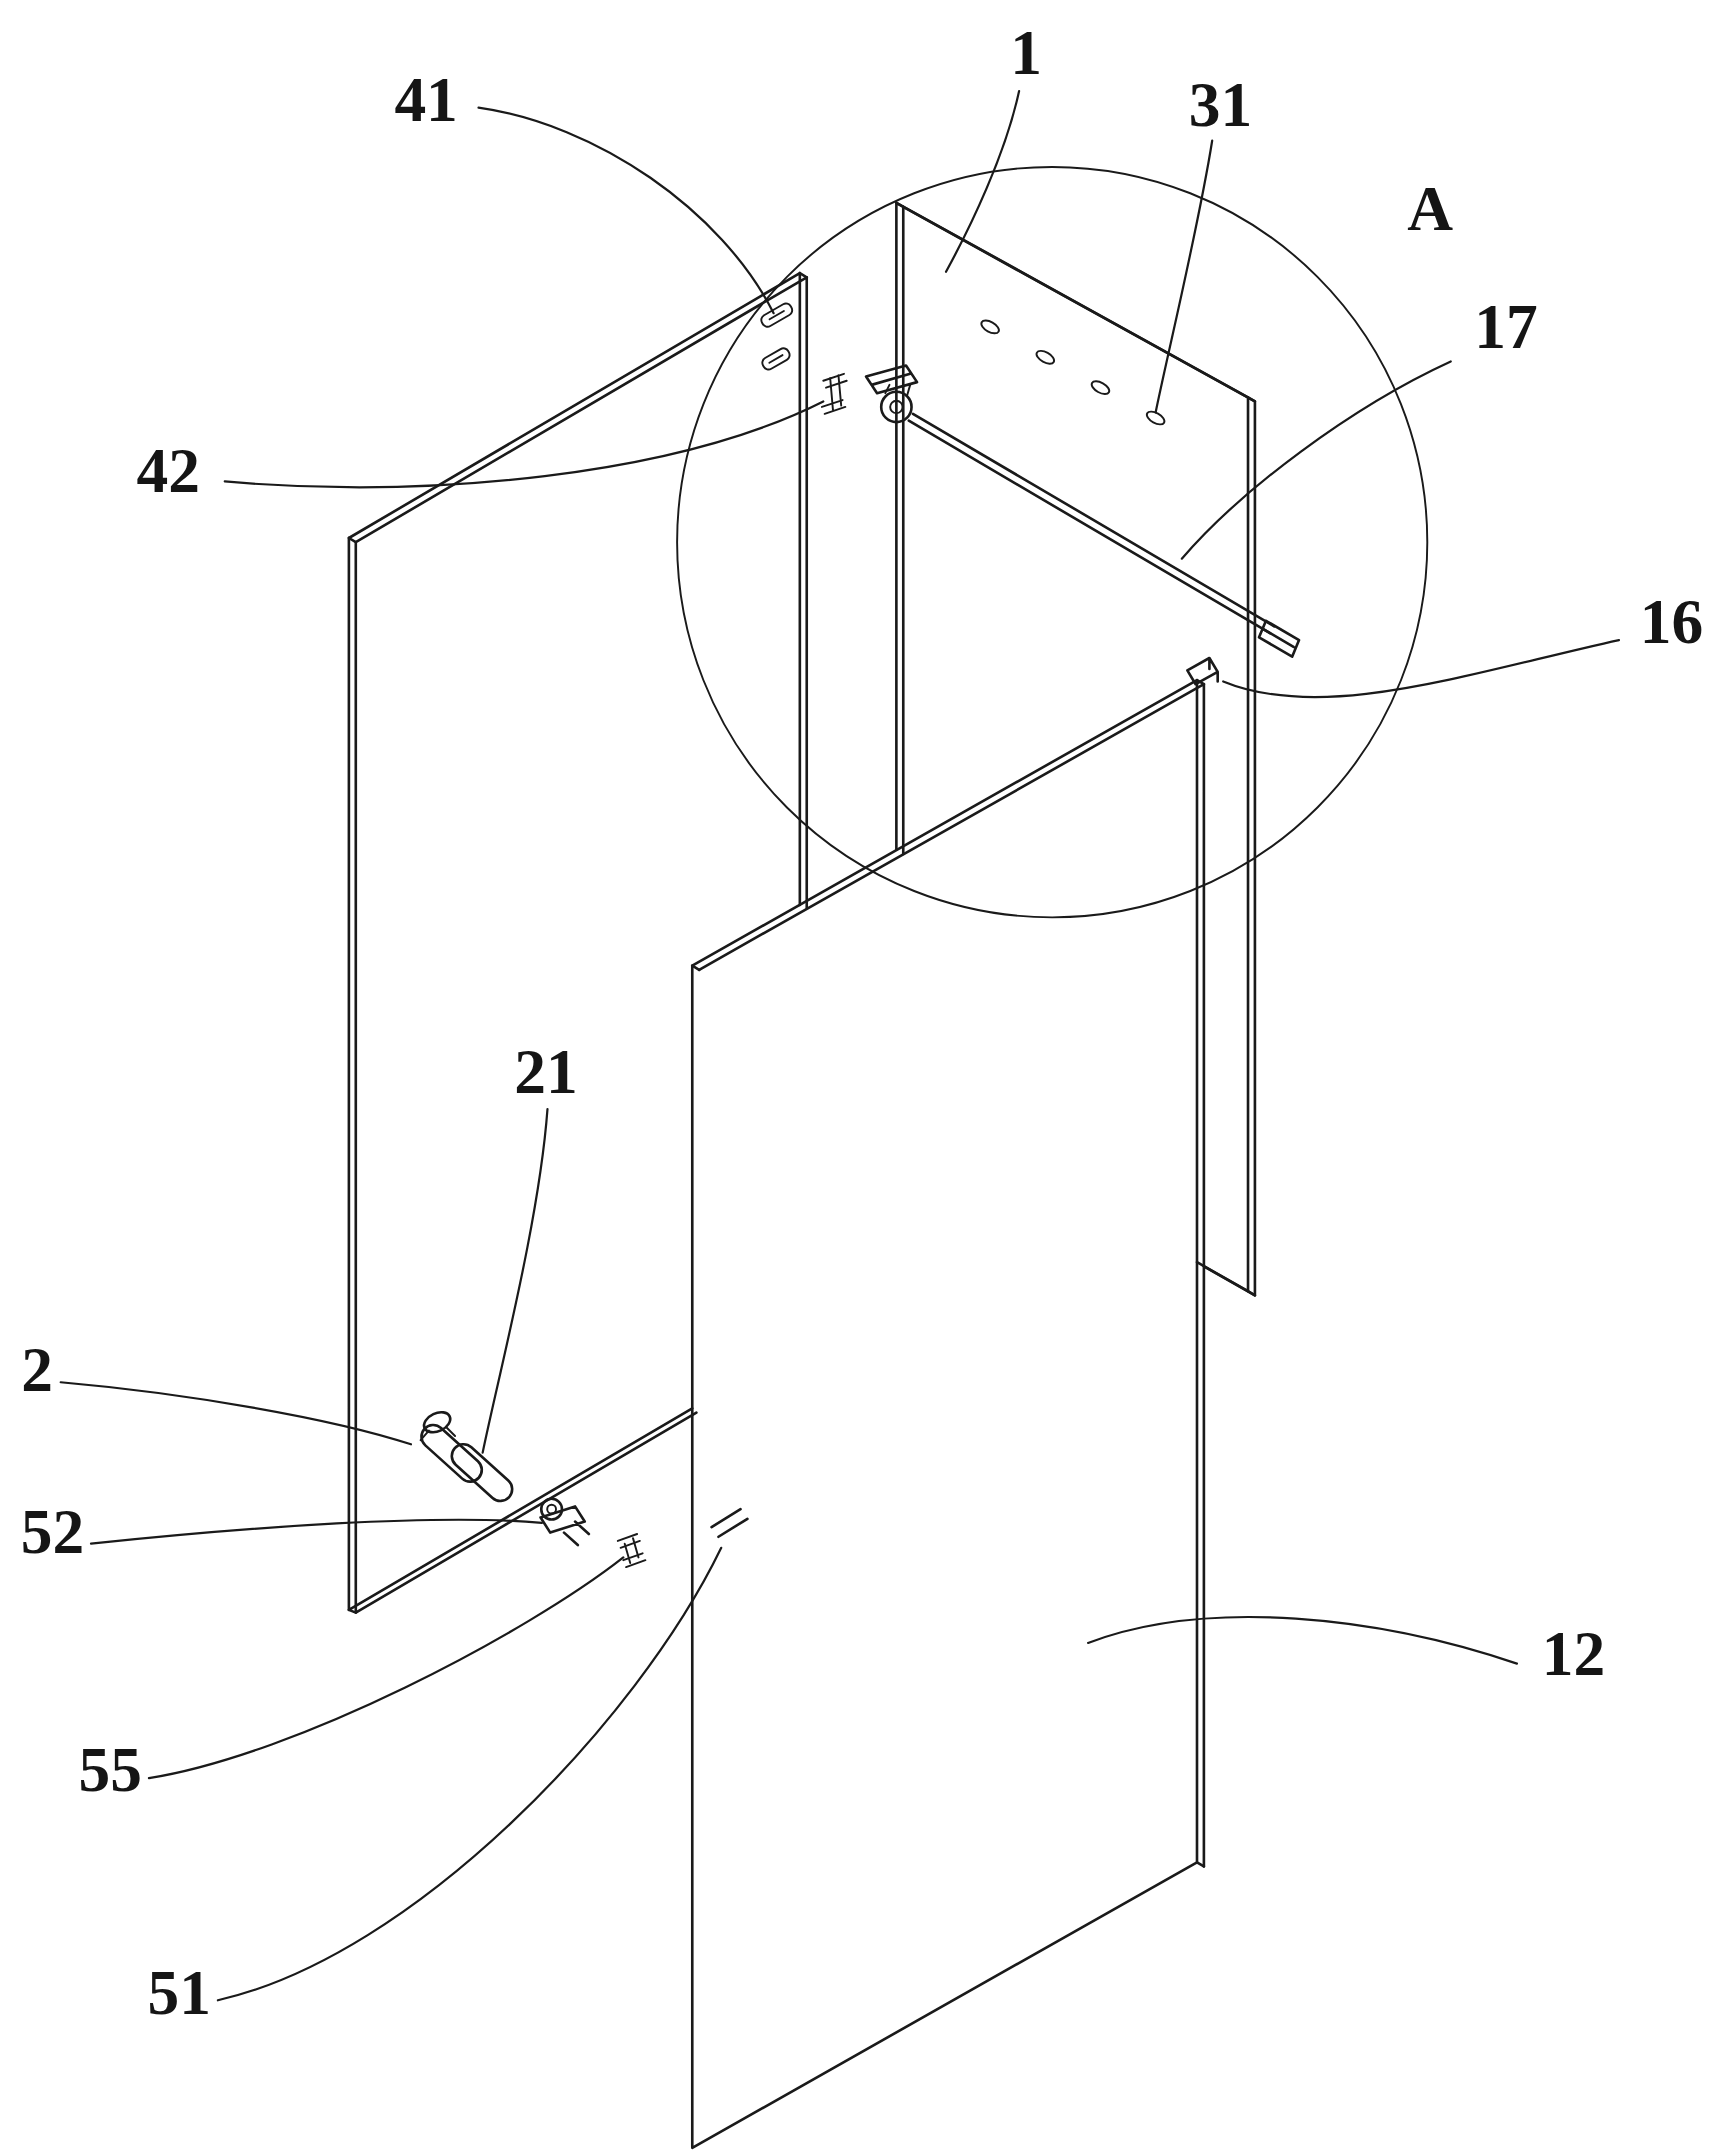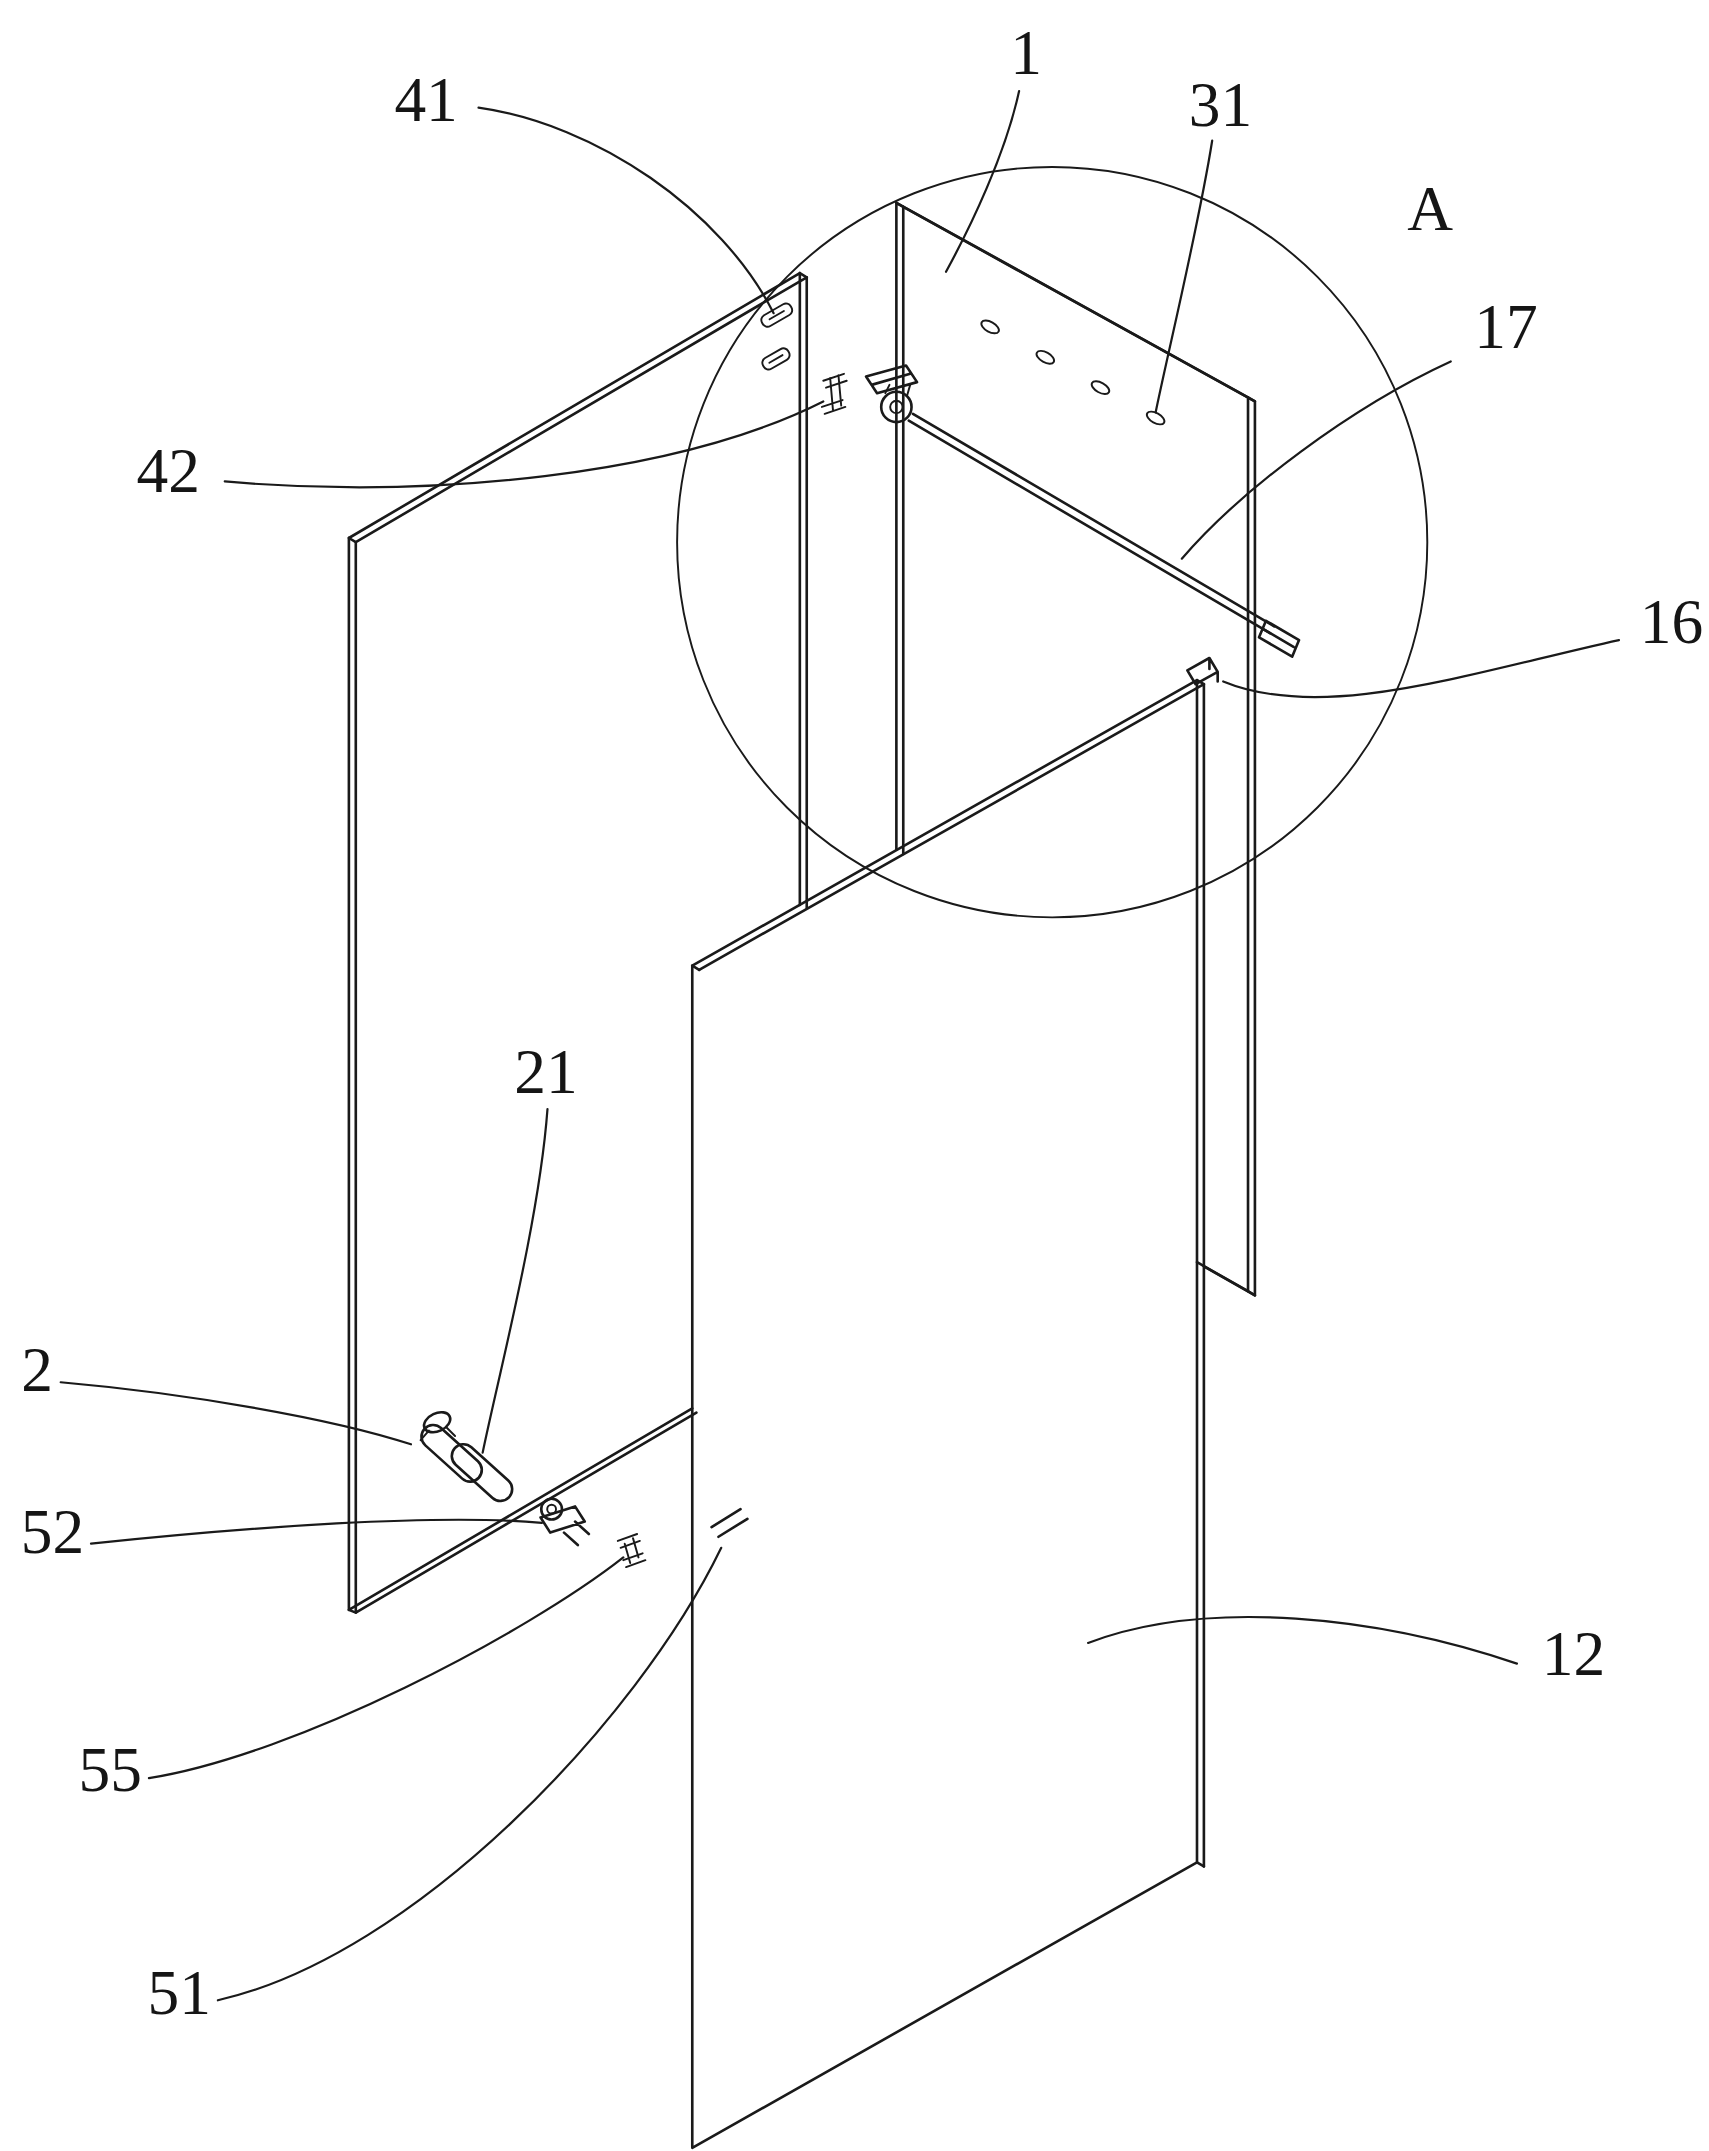--- a/index.html
+++ b/index.html
@@ -5,20 +5,21 @@
   html, body {
     margin: 0;
     padding: 0;
     background: #ffffff;
   }
   .figure-wrap {
     width: 1710px;
     height: 2152px;
     background: #ffffff;
     overflow: hidden;
+    font-weight: bold;
   }
   svg {
     display: block;
   }
   .line {
     fill: none;
     stroke: var(--ink, #1a1a1a);
     stroke-width: 1.9;
     stroke-linecap: round;
     stroke-linejoin: round;

